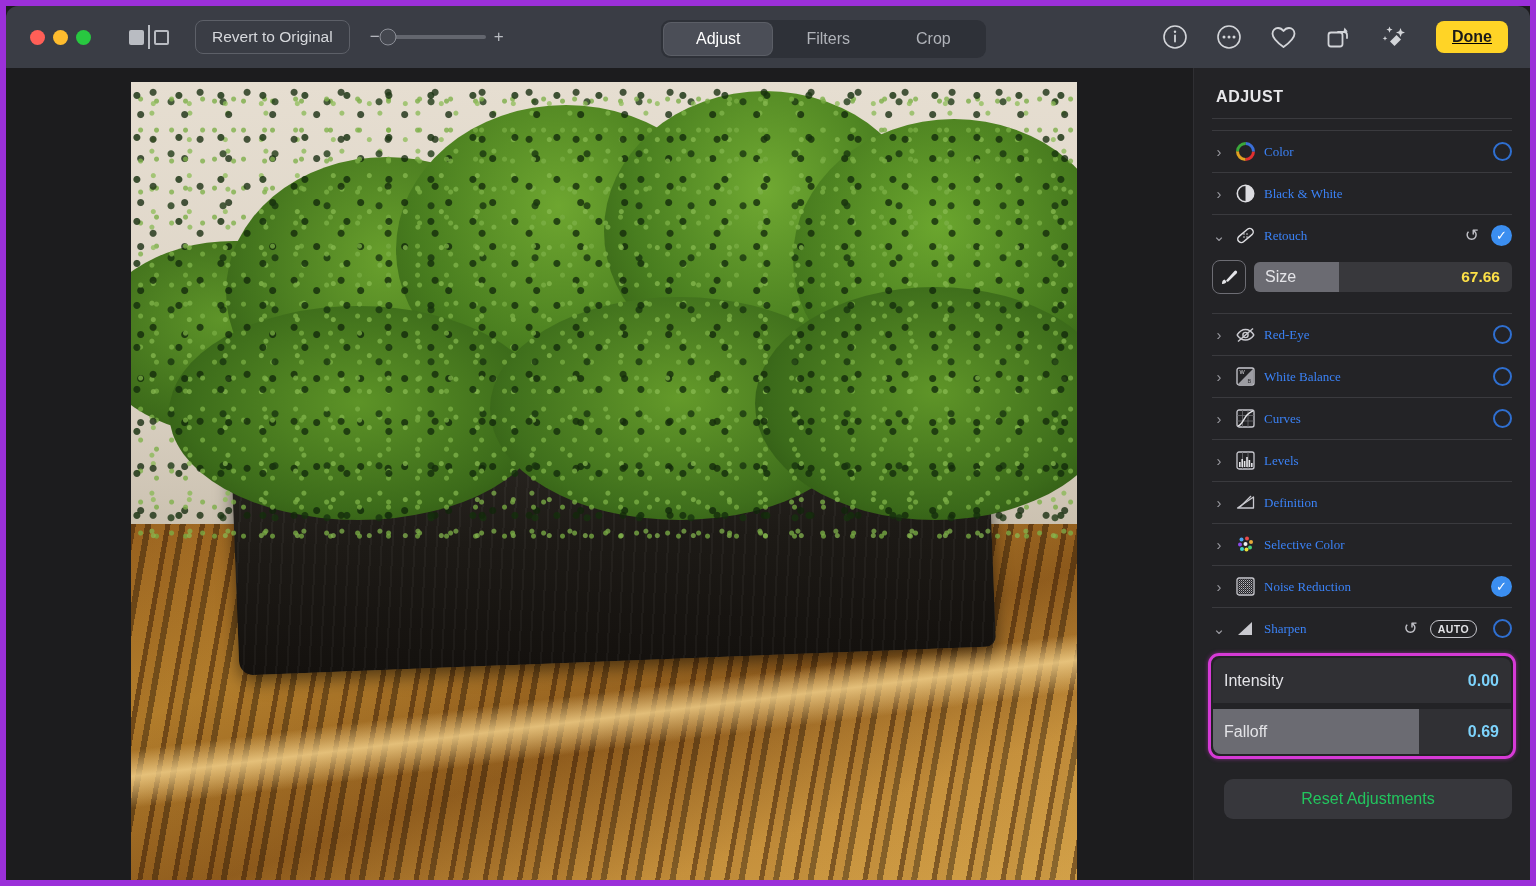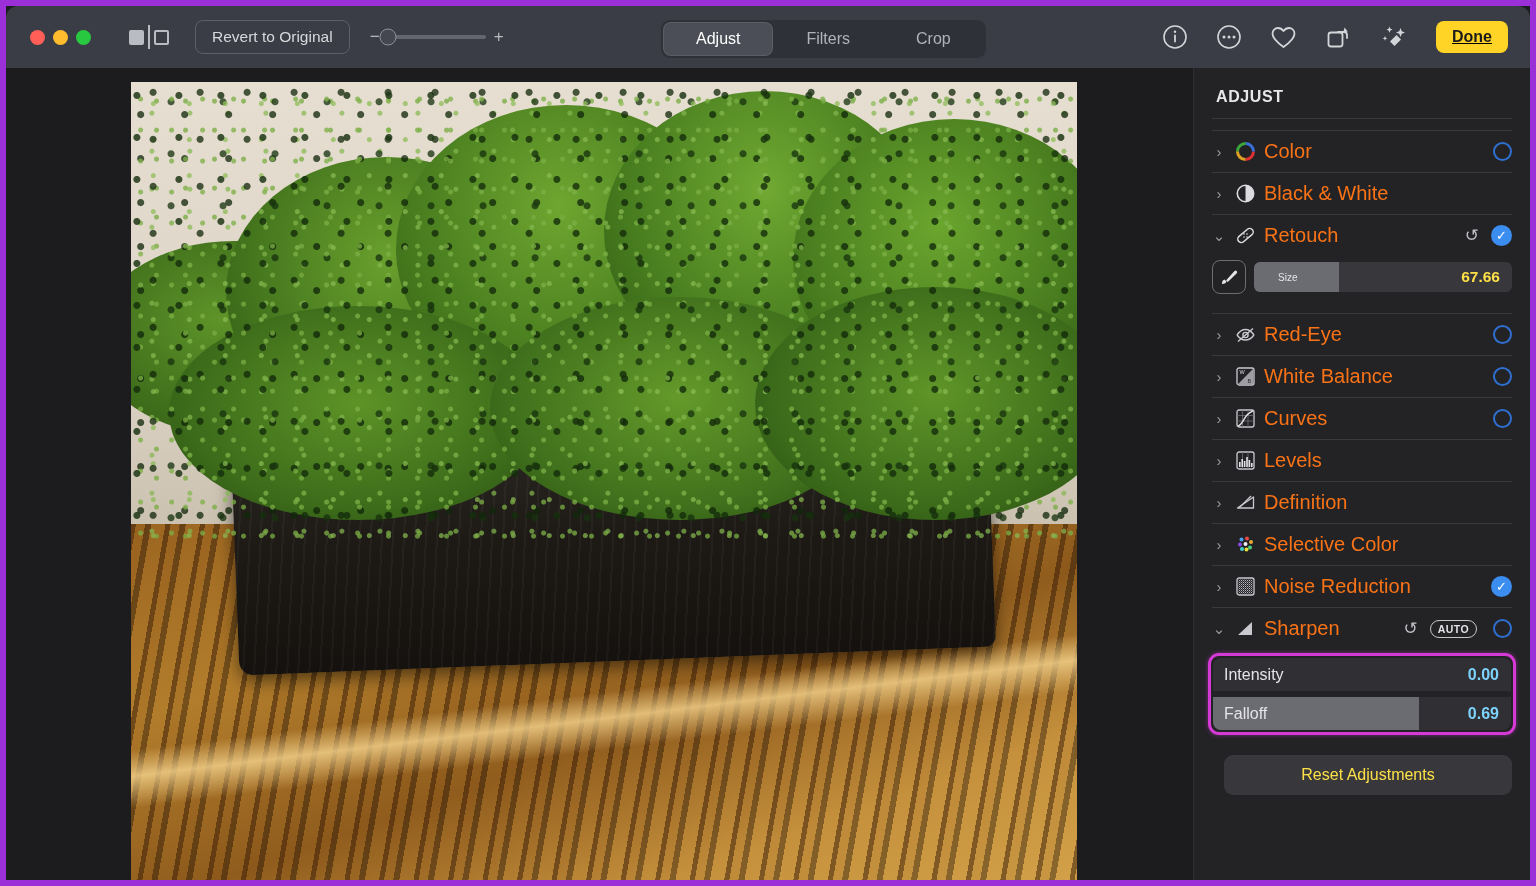--- a/index.html
+++ b/index.html
@@ -164,21 +164,21 @@
   }
   .hsep { height: 1px; background: #3a3a3e; margin: 0 4px; }
   .gap12 { height: 11px; }
 
   .row {
     display: flex; align-items: center;
     height: 41px; padding: 0 4px; gap: 8px;
   }
   .chev { width: 14px; color: #9a9aa0; font-size: 15px; text-align: center; }
   .rowicon { width: 22px; height: 22px; display: flex; align-items: center; justify-content: center; }
-  .rowlabel { color: #f97316; font-size: 20px; flex: 1; }
+  .rowlabel { color: #3b82f6; font-size: 13px; flex: 1; font-family: Liberation Serif, serif; }
   .toggle-empty {
     width: 19px; height: 19px; border-radius: 50%;
     border: 2px solid #2f6fd0; background: transparent;
   }
   .toggle-check {
     width: 21px; height: 21px; border-radius: 50%;
     background: #3b8ef0; color: #fff;
     display: flex; align-items: center; justify-content: center;
     font-size: 13px;
   }
@@ -198,53 +198,53 @@
   .slider {
     position: relative; flex: 1; height: 30px;
     background: #38383c; border-radius: 6px; overflow: hidden;
     display: flex; align-items: center;
   }
   .slider .fill {
     position: absolute; left: 0; top: 0; height: 100%;
     background: #6b6b72;
   }
   .slider .sname {
-    position: relative; color: #e4e4e8; font-size: 10px; margin-left: 24px;
+    position: relative; color: #e4e4e8; font-size: 16px; margin-left: 11px;
   }
   .slider .sval {
     position: relative; color: #fde047; font-size: 15.5px;
     margin-left: auto; margin-right: 12px; font-weight: bold;
   }
 
   .highlight-box {
     border: 3px solid #d63ad6;
     border-radius: 11px;
     padding: 2px;
     margin: 4px 0 4px 0;
     box-shadow: 0 0 4px rgba(214,58,214,.5);
   }
   .hl-slider {
-    position: relative; height: 33px;
+    position: relative; height: 45px;
     background: #303034; overflow: hidden;
     display: flex; align-items: center;
   }
   .hl-slider:first-child { border-radius: 8px 8px 0 0; }
   .hl-slider:last-child { border-radius: 0 0 8px 8px; align-items: center; }
   .hl-slider .fill {
     position: absolute; left: 0; top: 0; height: 100%;
     background: #6b6b72;
   }
   .hl-slider .sname { position: relative; color: #e4e4e8; font-size: 16px; margin-left: 11px; }
   .hl-slider .sval { position: relative; color: #7dd3fc; font-size: 16px; font-weight: bold; margin-left: auto; margin-right: 12px; }
   .hl-gap { height: 3px; background: #232326; }
 
   .reset-btn {
     margin: 20px 4px 0 16px; height: 40px;
     background: #37373c; border-radius: 9px;
-    color: #fde047; font-size: 16px;
+    color: #22c55e; font-size: 16px;
     display: flex; align-items: center; justify-content: center;
   }
 </style>
 </head>
 <body>
 
 <div class="screen">
 
   <div class="toolbar">
     <div class="traffic">

